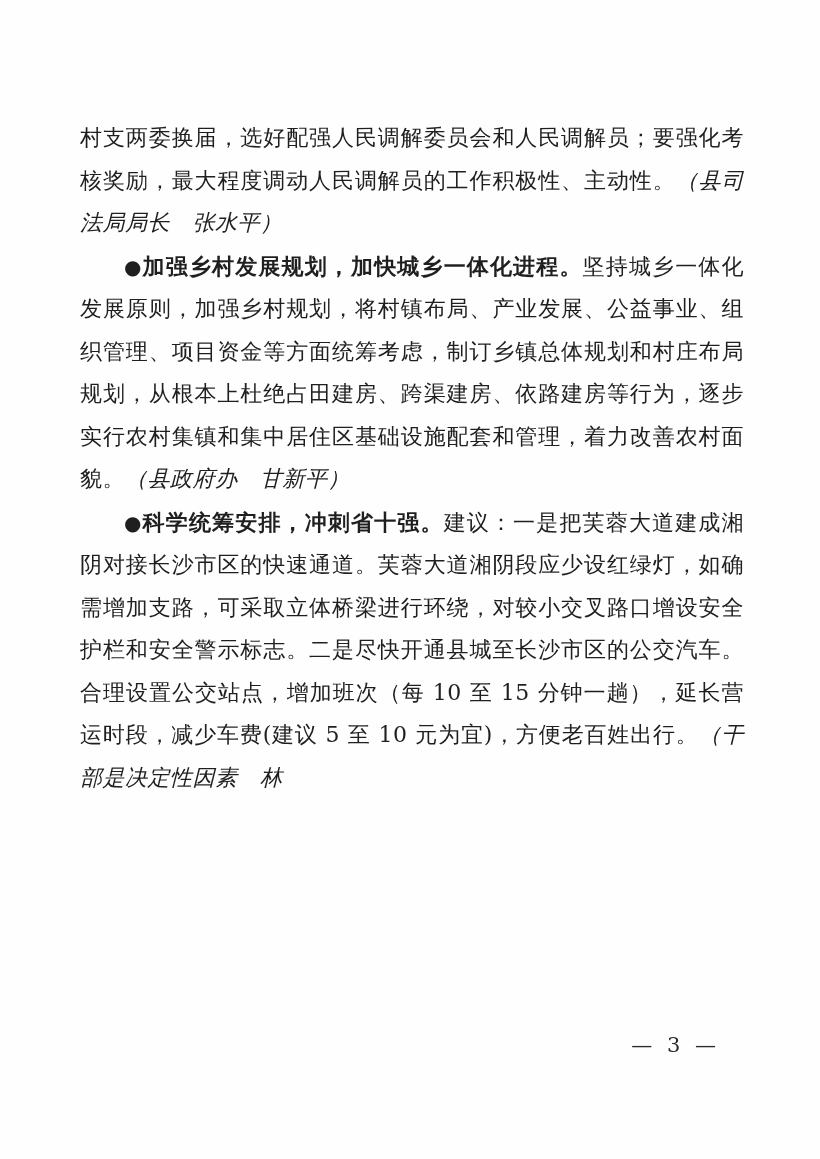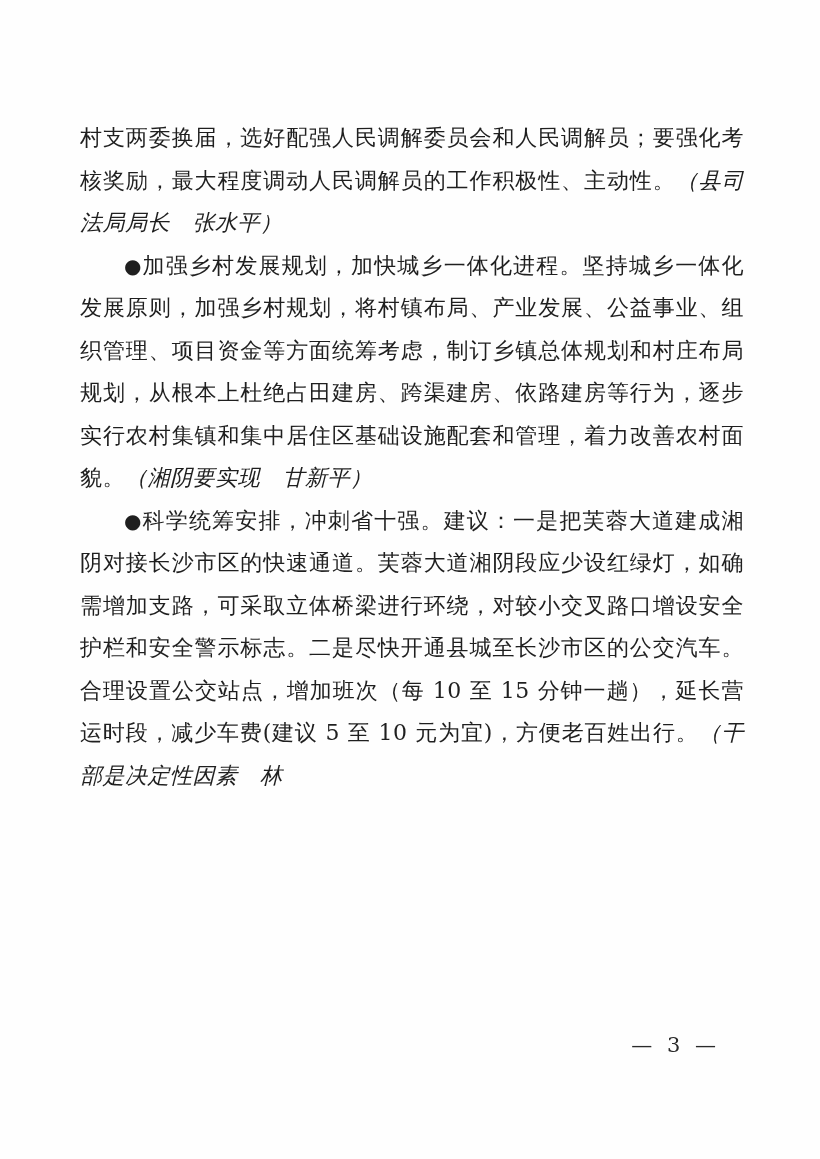--- a/index.html
+++ b/index.html
@@ -29,21 +29,21 @@
     line-height: 42.5px;
     text-align: justify;
     text-justify: inter-ideograph;
     letter-spacing: 0.5px;
     word-break: break-all;
   }
   .para.indent {
     text-indent: 44px;
   }
   .lead {
-    font-weight: normal;
+    font-weight: bold;
     margin-top: 25px;
   }
   .bullet {
     font-weight: bold;
     font-size: 20px;
   }
   .attr {
     font-style: italic;
   }
   .page-number {
@@ -56,21 +56,21 @@
   }
 </style>
 </head>
 <body>
 
 <div class="page">
   <div class="content">
 
     <p class="para"><span>村支两委换届，选好配强人民调解委员会和人民调解员；要强化考核奖励，最大程度调动人民调解员的工作积极性、主动性。</span><span class="attr">（县司法局局长　张水平）</span></p>
 
-    <p class="para indent"><span class="bullet">●</span><span class="lead">加强乡村发展规划，加快城乡一体化进程。</span><span>坚持城乡一体化发展原则，加强乡村规划，将村镇布局、产业发展、公益事业、组织管理、项目资金等方面统筹考虑，制订乡镇总体规划和村庄布局规划，从根本上杜绝占田建房、跨渠建房、依路建房等行为，逐步实行农村集镇和集中居住区基础设施配套和管理，着力改善农村面貌。</span><span class="attr">（湘阴要实现　甘新平）</span></p>
+    <p class="para indent"><span class="bullet">●</span><span class="lead">加强乡村发展规划，加快城乡一体化进程。</span><span>坚持城乡一体化发展原则，加强乡村规划，将村镇布局、产业发展、公益事业、组织管理、项目资金等方面统筹考虑，制订乡镇总体规划和村庄布局规划，从根本上杜绝占田建房、跨渠建房、依路建房等行为，逐步实行农村集镇和集中居住区基础设施配套和管理，着力改善农村面貌。</span><span class="attr">（县政府办　甘新平）</span></p>
 
 
     <p class="para indent"><span class="bullet">●</span><span class="lead">科学统筹安排，冲刺省十强。</span><span>建议：一是把芙蓉大道建成湘阴对接长沙市区的快速通道。芙蓉大道湘阴段应少设红绿灯，如确需增加支路，可采取立体桥梁进行环绕，对较小交叉路口增设安全护栏和安全警示标志。二是尽快开通县城至长沙市区的公交汽车。合理设置公交站点，增加班次（每 10 至 15 分钟一趟），延长营运时段，减少车费(建议 5 至 10 元为宜)，方便老百姓出行。</span><span class="attr">（干部是决定性因素　林</span></p>
 
   </div>
 
   <div class="page-number">— 3 —</div>
 </div>
 
 </body></html>

